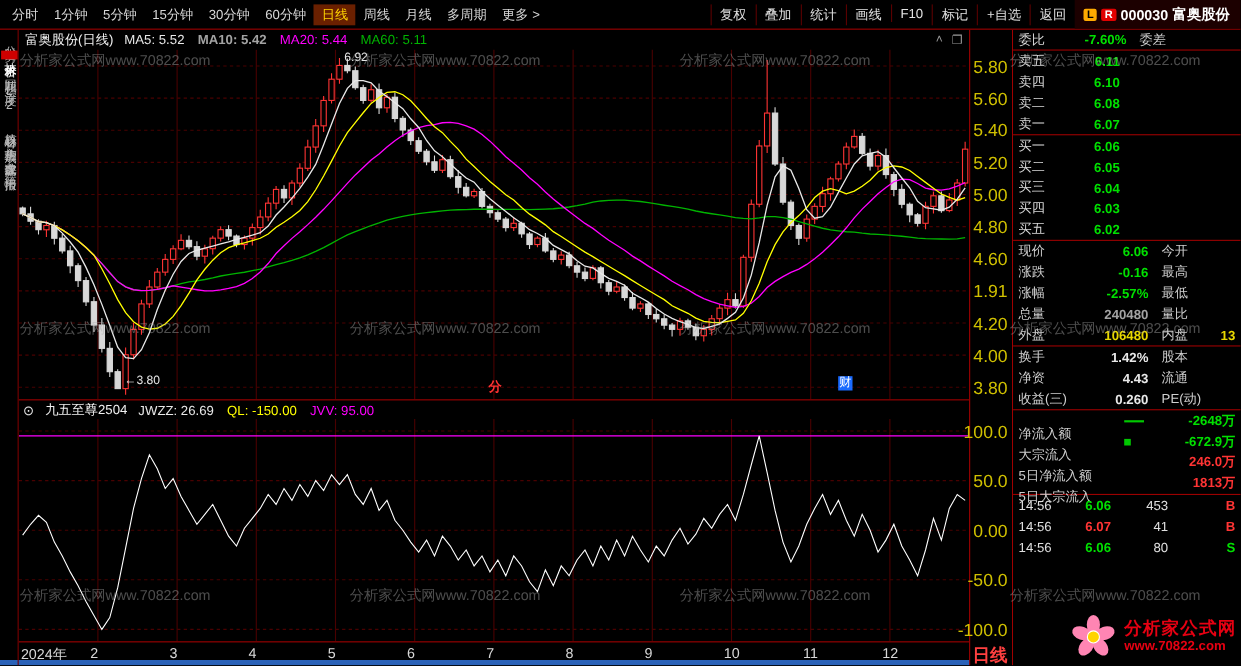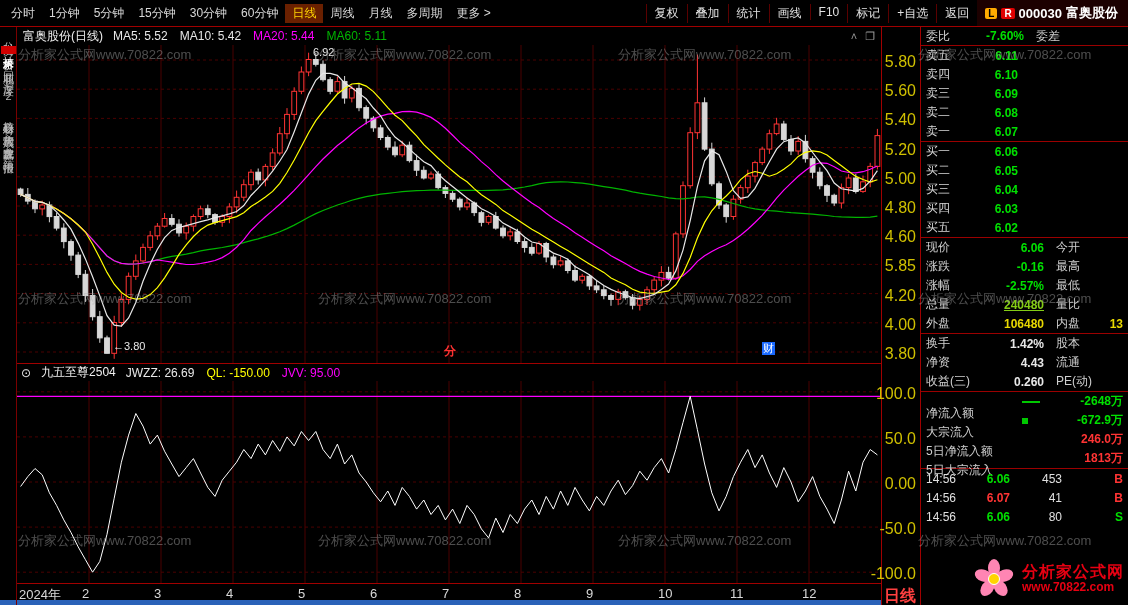--- a/index.html
+++ b/index.html
@@ -116,21 +116,21 @@
       <div class="side-item">同花顺</div>
       <div class="side-item">深度L2</div>
       <div class="side-item">核心题材</div>
       <div class="side-item">主营构成</div>
       <div class="side-item">龙虎数据</div>
       <div class="side-item">第一情报</div>
     </div>
 
   <div class="chart-header">
     <span class="chart-title">富奥股份(日线)</span>
-    <span id="ma-labels"><span style="color: rgb(232, 232, 232);">MA5: 5.52</span><span style="color: #e5e5e5;">MA10: 5.42</span><span style="color: rgb(255, 0, 255);">MA20: 5.44</span><span style="color: rgb(0, 180, 0);">MA60: 5.11</span></span>
+    <span id="ma-labels"><span style="color: rgb(232, 232, 232);">MA5: 5.52</span><span style="color: #a3a3a3; font-weight: bold;">MA10: 5.42</span><span style="color: rgb(255, 0, 255);">MA20: 5.44</span><span style="color: rgb(0, 180, 0);">MA60: 5.11</span></span>
     <span class="header-icons">
       <span>˄</span>
       <span>❐</span>
     </span>
   </div>
 
   <div class="price-pane" id="price-pane">
     <div id="price-svg-holder"><svg width="864" height="318" viewBox="0 0 864 318">
           <line x1="0" y1="15.0" x2="864" y2="15.0" stroke="#4a0000" stroke-dasharray="3,3"></line>
           <line x1="0" y1="44.2" x2="864" y2="44.2" stroke="#4a0000" stroke-dasharray="3,3"></line>
@@ -450,21 +450,21 @@
     </div>
 
   <div class="axis-col" id="axis-col">
       <span class="axis-label" style="top: 26px;">5.80</span>
       <span class="axis-label" style="top: 55.2px;">5.60</span>
       <span class="axis-label" style="top: 84.4px;">5.40</span>
       <span class="axis-label" style="top: 113.6px;">5.20</span>
       <span class="axis-label" style="top: 142.8px;">5.00</span>
       <span class="axis-label" style="top: 172px;">4.80</span>
       <span class="axis-label" style="top: 201.2px;">4.60</span>
-      <span class="axis-label" style="top: 230.4px;">5.85</span>
+      <span class="axis-label" style="top: 230.4px;">1.91</span>
       <span class="axis-label" style="top: 259.6px;">4.20</span>
       <span class="axis-label" style="top: 288.8px;">4.00</span>
       <span class="axis-label" style="top: 318px;">3.80</span>
       <span class="axis-label" style="top: 357.821px;">100.0</span>
       <span class="axis-label" style="top: 402.911px;">50.0</span>
       <span class="axis-label" style="top: 448px;">0.00</span>
       <span class="axis-label" style="top: 493.089px;">-50.0</span>
       <span class="axis-label" style="top: 538.179px;">-100.0</span>
       <span class="axis-label period-label" style="top: 559px;">日线</span>
     </div>
@@ -480,24 +480,20 @@
         <div class="qsep"></div>
         <div class="qrow">
           <span class="q-l">卖五</span>
           <span class="q-price" style="color: rgb(0, 224, 0);">6.11</span>
         </div>
         <div class="qrow">
           <span class="q-l">卖四</span>
           <span class="q-price" style="color: rgb(0, 224, 0);">6.10</span>
         </div>
         <div class="qrow">
-          <span class="q-l">卖三</span>
-          <span class="q-price" style="color: rgb(0, 224, 0);">6.09</span>
-        </div>
-        <div class="qrow">
           <span class="q-l">卖二</span>
           <span class="q-price" style="color: rgb(0, 224, 0);">6.08</span>
         </div>
         <div class="qrow">
           <span class="q-l">卖一</span>
           <span class="q-price" style="color: rgb(0, 224, 0);">6.07</span>
         </div>
         <div class="qsep"></div>
         <div class="qrow">
           <span class="q-l">买一</span>
@@ -533,21 +529,21 @@
           <span class="i-v2" style="color: rgb(232, 232, 232);"></span>
         </div>
         <div class="qrow">
           <span class="i-l1">涨幅</span>
           <span class="i-v1" style="color: rgb(0, 224, 0);">-2.57%</span>
           <span class="i-l2">最低</span>
           <span class="i-v2" style="color: rgb(232, 232, 232);"></span>
         </div>
         <div class="qrow">
           <span class="i-l1">总量</span>
-          <span class="i-v1" style="color: #84cc16; text-decoration: underline;">240480</span>
+          <span class="i-v1" style="color: #a3a3a3;">240480</span>
           <span class="i-l2">量比</span>
           <span class="i-v2" style="color: rgb(232, 216, 0);"></span>
         </div>
         <div class="qrow">
           <span class="i-l1">外盘</span>
           <span class="i-v1" style="color: rgb(232, 216, 0);">106480</span>
           <span class="i-l2">内盘</span>
           <span class="i-v2" style="color: rgb(232, 216, 0);">13</span>
         </div>
         <div class="qsep"></div>

